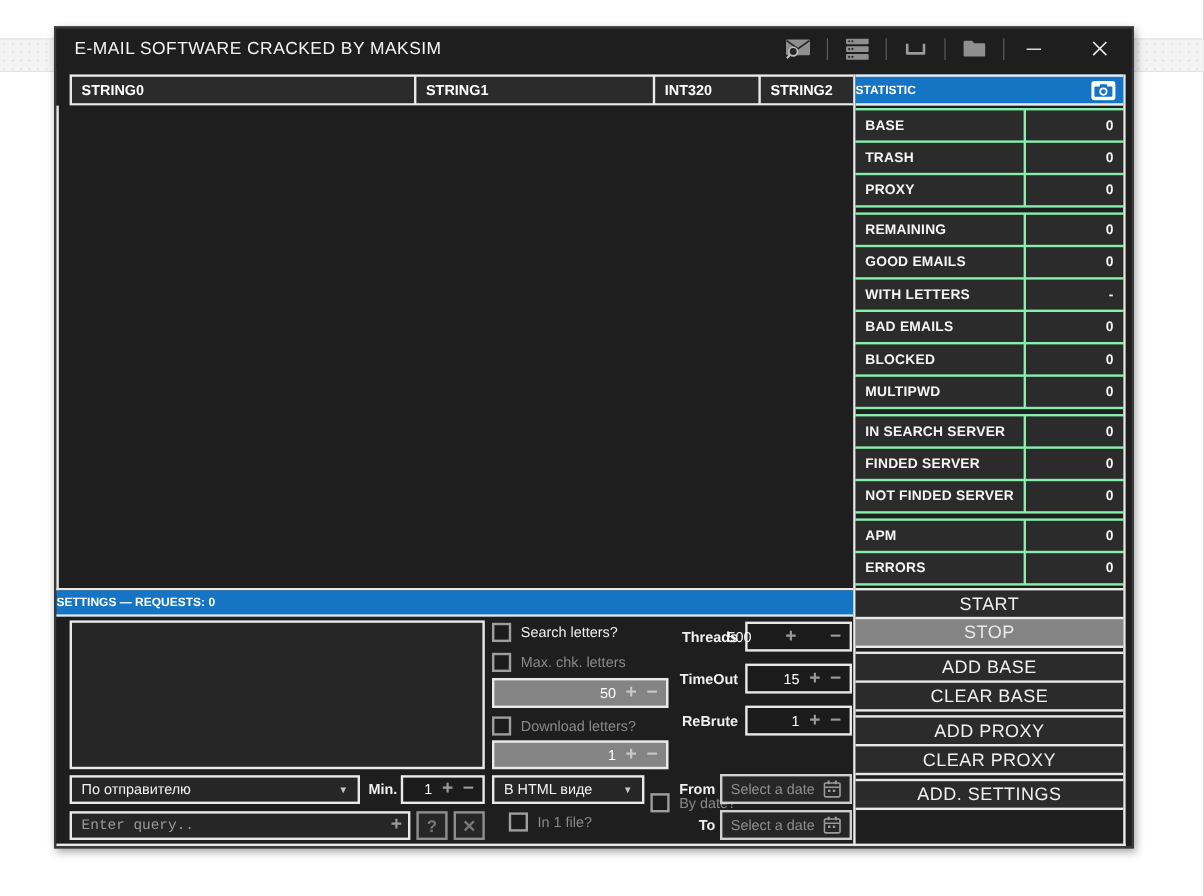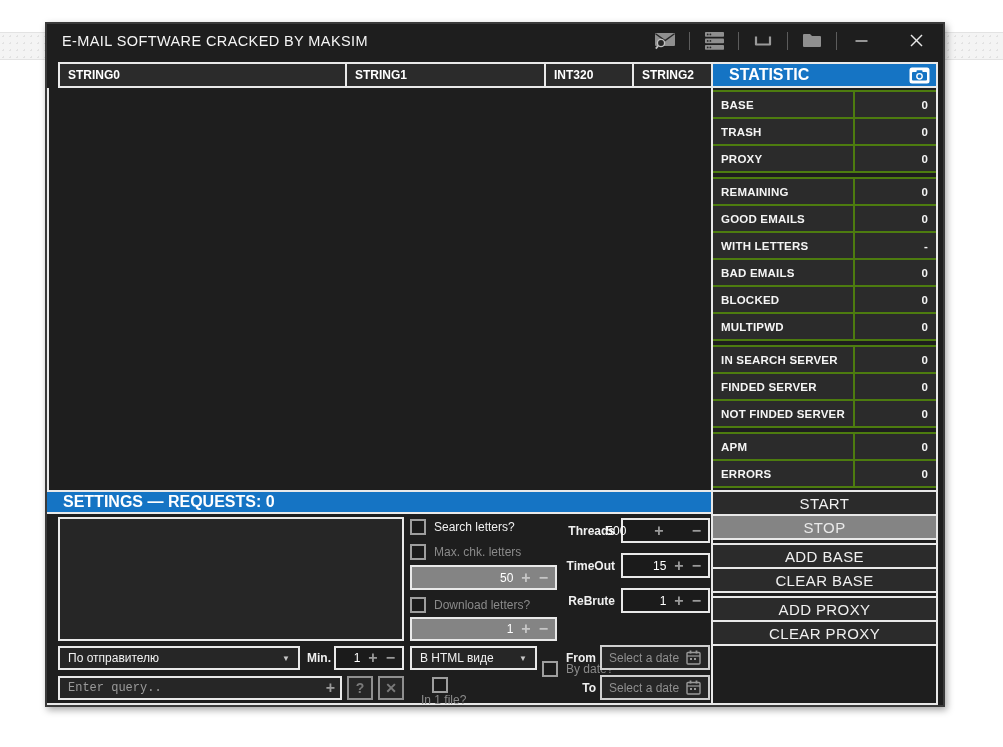--- a/index.html
+++ b/index.html
@@ -28,36 +28,36 @@
 
   
   .hdr-row { position:absolute; left:11px; top:5px; width:655px; height:26px;
              background:#e9e9e9; display:flex; gap:2px; padding:2px; }
   .hdr-cell { background:#2b2b2b; color:#ffffff; font-size:12px; font-weight:bold;
               display:flex; align-items:center; padding-left:8px; height:22px; }
 
   .main-area { position:absolute; left:0; top:31px; width:666px; height:404px;
                background:#1e1e1e; border-left:2px solid #e9e9e9; border-bottom:2px solid #e9e9e9; }
 
-  .blue-bar { background:#1574c4; color:#ffffff; font-size:16px; font-weight:bold;
-              display:flex; align-items:center; padding-left:16px; }
+  .blue-bar { background:#1574c4; color:#ffffff; font-size:10px; font-weight:bold;
+              display:flex; align-items:center; padding-left:0; }
   .settings-bar { position:absolute; left:0; top:435px; width:666px; height:22px;
                   border-bottom:2px solid #e9e9e9; }
 
   .settings-panel { position:absolute; left:0; top:457px; width:666px; height:191px;
                     background:#1e1e1e; border-bottom:2px solid #e9e9e9; }
 
   
   .right-col { position:absolute; left:664px; top:5px; width:227px; height:643px;
                background:#1e1e1e; border-left:2px solid #e9e9e9; border-right:2px solid #e9e9e9;
                border-bottom:2px solid #e9e9e9; }
   .stat-hdr { height:26px; border-top:2px solid #e9e9e9; border-bottom:2px solid #e9e9e9;
               padding-right:6px; }
   .stat-hdr .cam { margin-left:auto; display:flex; align-items:center; }
-  .stat-group { display:flex; flex-direction:column; gap:2px; background:#4d7c0f; padding:2px 0; }
+  .stat-group { display:flex; flex-direction:column; gap:2px; background:#86efac; padding:2px 0; }
   .m2 { margin-top:2px; } .m3 { margin-top:3px; } .m4 { margin-top:4px; }
   .stat-row { display:grid; grid-template-columns:140px 1fr; gap:2px; }
   .stat-cell { background:#2b2b2b; height:25px; display:flex; align-items:center;
                color:#f5f5f5; font-size:11.5px; font-weight:bold; letter-spacing:0.2px; }
   .stat-label { padding-left:8px; }
   .stat-value { justify-content:flex-end; padding-right:8px; }
 
   .ctrl-hdr { height:22px; border-top:2px solid #e9e9e9; border-bottom:2px solid #e9e9e9; }
   .btn-group { display:flex; flex-direction:column; gap:2px; background:#e9e9e9; padding:2px 0; }
   .ctl-btn { height:22px; background:#2b2b2b; color:#f0f0f0; font-size:15px;
@@ -209,21 +209,21 @@
       </div>
       <div class="abs num-field gray" style="left:363px; top:103px; width:147px; height:24px;">
         <span>1</span>
         <span class="sign">+</span>
         <span class="sign">−</span>
       </div>
       <div class="abs dropdown" style="left:363px; top:132px; width:127px; height:24px;">
         <span>В HTML виде</span>
         <span class="arrow">▼</span>
       </div>
-      <div class="abs cb-row" style="left:366px; top:163px; height:16px;flex-direction:column;">
+      <div class="abs cb-row" style="left:377px; top:163px; height:16px;">
         <span class="checkbox"></span>
         <span class="cb-label t-off">In 1 file?</span>
       </div>
 
       <div class="abs fld-label" style="left:504px; top:4px; width:64px; height:25px;">Threads</div>
       <div class="abs num-field" style="left:574px; top:4px; width:89px; height:25px;gap:20px;">
         <span>500</span>
         <span class="sign">+</span>
         <span class="sign">−</span>
       </div>
@@ -361,16 +361,19 @@
         <div class="ctl-btn stop">STOP</div>
       </div>
       <div class="btn-group m3">
         <div class="ctl-btn">ADD BASE</div>
         <div class="ctl-btn">CLEAR BASE</div>
       </div>
       <div class="btn-group m3">
         <div class="ctl-btn">ADD PROXY</div>
         <div class="ctl-btn">CLEAR PROXY</div>
       </div>
+      <div class="btn-group m3">
+        <div class="ctl-btn">ADD. SETTINGS</div>
+      </div>
 
     </div>
   </div>
 </div>
 
 </body></html>

